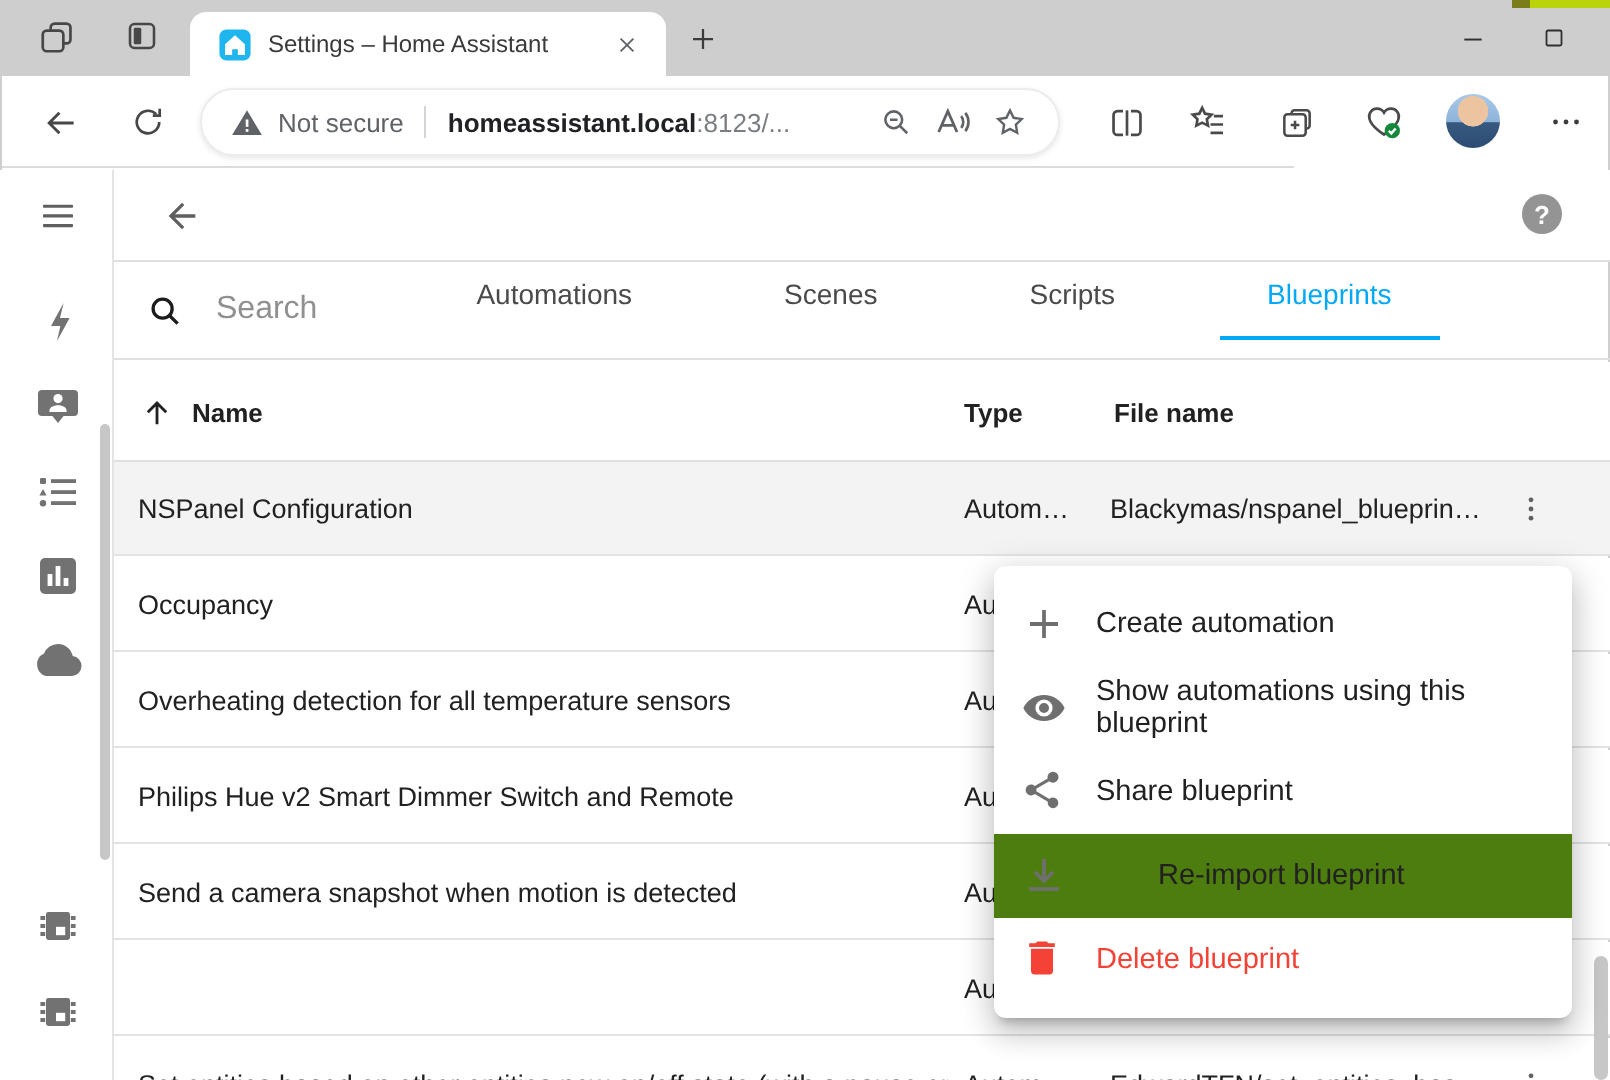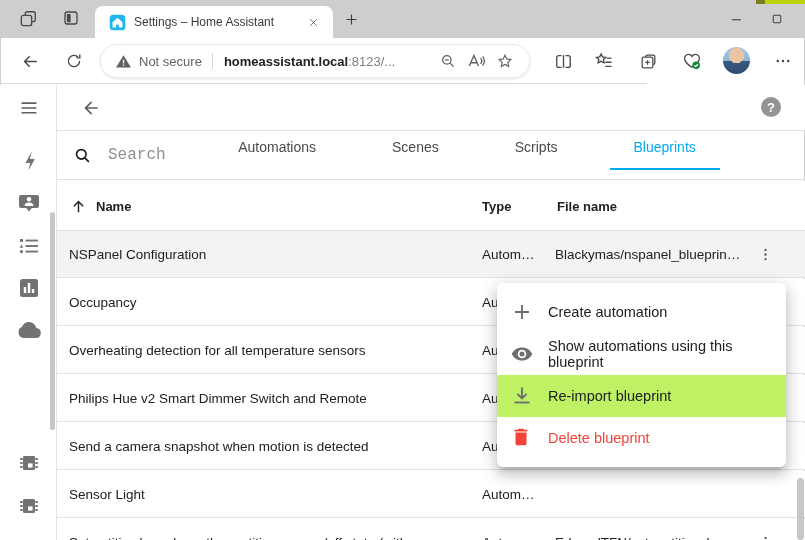--- a/index.html
+++ b/index.html
@@ -28,38 +28,38 @@
   
   .ha-header{left:57px;top:85px;width:748px;height:46px;background:#fff;border-bottom:1px solid #e0e0e0;}
   .ha-tabs{left:130px;top:0;height:46px;width:560px;display:flex;justify-content:center;gap:28px;margin-top:39px;}
   .ha-tab{height:46px;display:flex;align-items:center;padding:0 24px;font-size:14px;color:#4a4a4a;cursor:pointer;}
   .ha-tab.active{color:#03a9f4;font-weight:500;border-bottom:2px solid #03a9f4;padding-top:2px;}
   .sidebar{left:0;top:85px;width:57px;height:455px;background:#fff;border-right:1px solid #e4e4e4;}
   .side-icon{position:absolute;left:17px;width:24px;height:24px;color:#727272;}
   .help-fab{left:761px;top:97px;width:20px;height:20px;border-radius:50%;background:#949494;color:#fff;
     font-size:13px;font-weight:700;display:flex;align-items:center;justify-content:center;}
   .search-row{left:57px;top:131px;width:748px;height:49px;border-bottom:1px solid #e0e0e0;display:flex;align-items:center;padding-left:16px;}
-  .search-input{border:0;outline:0;font-size:16px;color:#212121;margin-left:14px;width:400px;background:transparent;font-family:Liberation Mono, monospace;}
+  .search-input{border:0;outline:0;font-size:16px;color:#212121;margin-left:14px;width:400px;background:transparent;}
   .search-input::placeholder{color:#909090;}
 
   .thead{left:57px;top:181px;width:748px;height:50px;border-bottom:1px solid #e0e0e0;background:#fff;}
   .th{position:absolute;top:0;height:50px;display:flex;align-items:center;font-size:13px;font-weight:700;color:#212121;}
   .trow{position:absolute;left:57px;width:748px;height:47px;background:#fff;border-bottom:1px solid #e3e3e3;}
   .trow.hl{background:#f3f3f3;}
   .cell{position:absolute;top:0;height:47px;display:flex;align-items:center;font-size:13.5px;color:#212121;white-space:nowrap;}
   .cell.name{left:12px;max-width:405px;overflow:hidden;}
   .cell.type{left:425px;width:66px;overflow:hidden;}
   .cell.file{left:498px;width:195px;overflow:hidden;}
   .kebab{position:absolute;left:694px;top:9px;width:28px;height:28px;display:flex;align-items:center;justify-content:center;color:#616161;}
 
   
   .menu{left:497px;top:283px;width:289px;background:#fff;border-radius:6px;padding:8px 0;
     box-shadow:0 5px 5px -3px rgba(0,0,0,.2),0 8px 14px 1px rgba(0,0,0,.14),0 3px 18px 2px rgba(0,0,0,.12);}
   .mi{height:42px;display:flex;align-items:center;padding:0 16px 0 13px;font-size:14.5px;color:#212121;cursor:pointer;}
-  .mi.hover{background:#bef264;}
+  .mi.hover{background:#4d7c0f;gap:31px;}
   .mi.danger{color:#f44336;}
   .mi .ic{width:24px;height:24px;margin-right:14px;color:#6f6f6f;flex:none;}
   .mi.danger .ic{color:#f44336;}
 
   .scrollthumb{background:#c7c7c7;border-radius:4px;}
 </style>
 </head>
 <body>
 
 <div class="screen">
@@ -353,21 +353,20 @@
   </div>
   <div class="trow" style="top:375px;">
     <div class="cell name">Philips Hue v2 Smart Dimmer Switch and Remote</div>
     <div class="cell type">Autom…</div>
   </div>
   <div class="trow" style="top:423px;">
     <div class="cell name">Send a camera snapshot when motion is detected</div>
     <div class="cell type">Autom…</div>
   </div>
   <div class="trow" style="top:471px;">
-    <div class="cell name">Sensor Light</div>
     <div class="cell type">Autom…</div>
   </div>
   <div class="trow" style="top:519px;">
     <div class="cell name">Set entities based on other entities new on/off state (with a pause entity)</div>
     <div class="cell type">Autom…</div>
     <div class="cell file">EdwardTFN/set_entities_bas…</div>
     <div class="kebab">
       <svg width="17" height="17" viewBox="0 0 24 24" fill="currentColor">
           <circle cx="12" cy="5.5" r="1.7"></circle>
           <circle cx="12" cy="12" r="1.7"></circle>
@@ -388,20 +387,28 @@
       <span>Create automation</span>
     </div>
     <div class="mi">
       <span class="ic">
         <svg width="24" height="24" viewBox="0 0 24 24" fill="currentColor">
             <path d="M12 5.5c-4.6 0-8.6 2.7-10.3 6.5 1.7 3.8 5.7 6.5 10.3 6.5s8.6-2.7 10.3-6.5C20.6 8.2 16.6 5.5 12 5.5zm0 10.8a4.3 4.3 0 1 1 0-8.6 4.3 4.3 0 0 1 0 8.6zm0-6.8a2.5 2.5 0 1 0 0 5 2.5 2.5 0 0 0 0-5z"></path>
           </svg>
       </span>
       <span>Show automations using this blueprint</span>
     </div>
+    <div class="mi">
+      <span class="ic">
+        <svg width="22" height="22" viewBox="0 0 24 24" fill="currentColor">
+            <path d="M18 16.1c-.8 0-1.5.3-2 .8l-7.1-4.2c0-.2.1-.5.1-.7s0-.5-.1-.7l7-4.1c.5.5 1.3.8 2.1.8a3 3 0 1 0-3-3c0 .2 0 .5.1.7l-7 4.1a3 3 0 1 0 0 4.4l7.1 4.2c-.1.2-.1.4-.1.6a2.9 2.9 0 1 0 2.9-2.9z"></path>
+          </svg>
+      </span>
+      <span>Share blueprint</span>
+    </div>
     <div class="mi hover">
       <span class="ic">
         <svg width="24" height="24" viewBox="0 0 24 24" fill="none" stroke="currentColor" stroke-width="1.9">
             <path d="M12 3.5V14M7.5 10 12 14.5 16.5 10"></path>
             <path d="M4.5 18.5h15"></path>
           </svg>
       </span>
       <span>Re-import blueprint</span>
     </div>
     <div class="mi danger">

